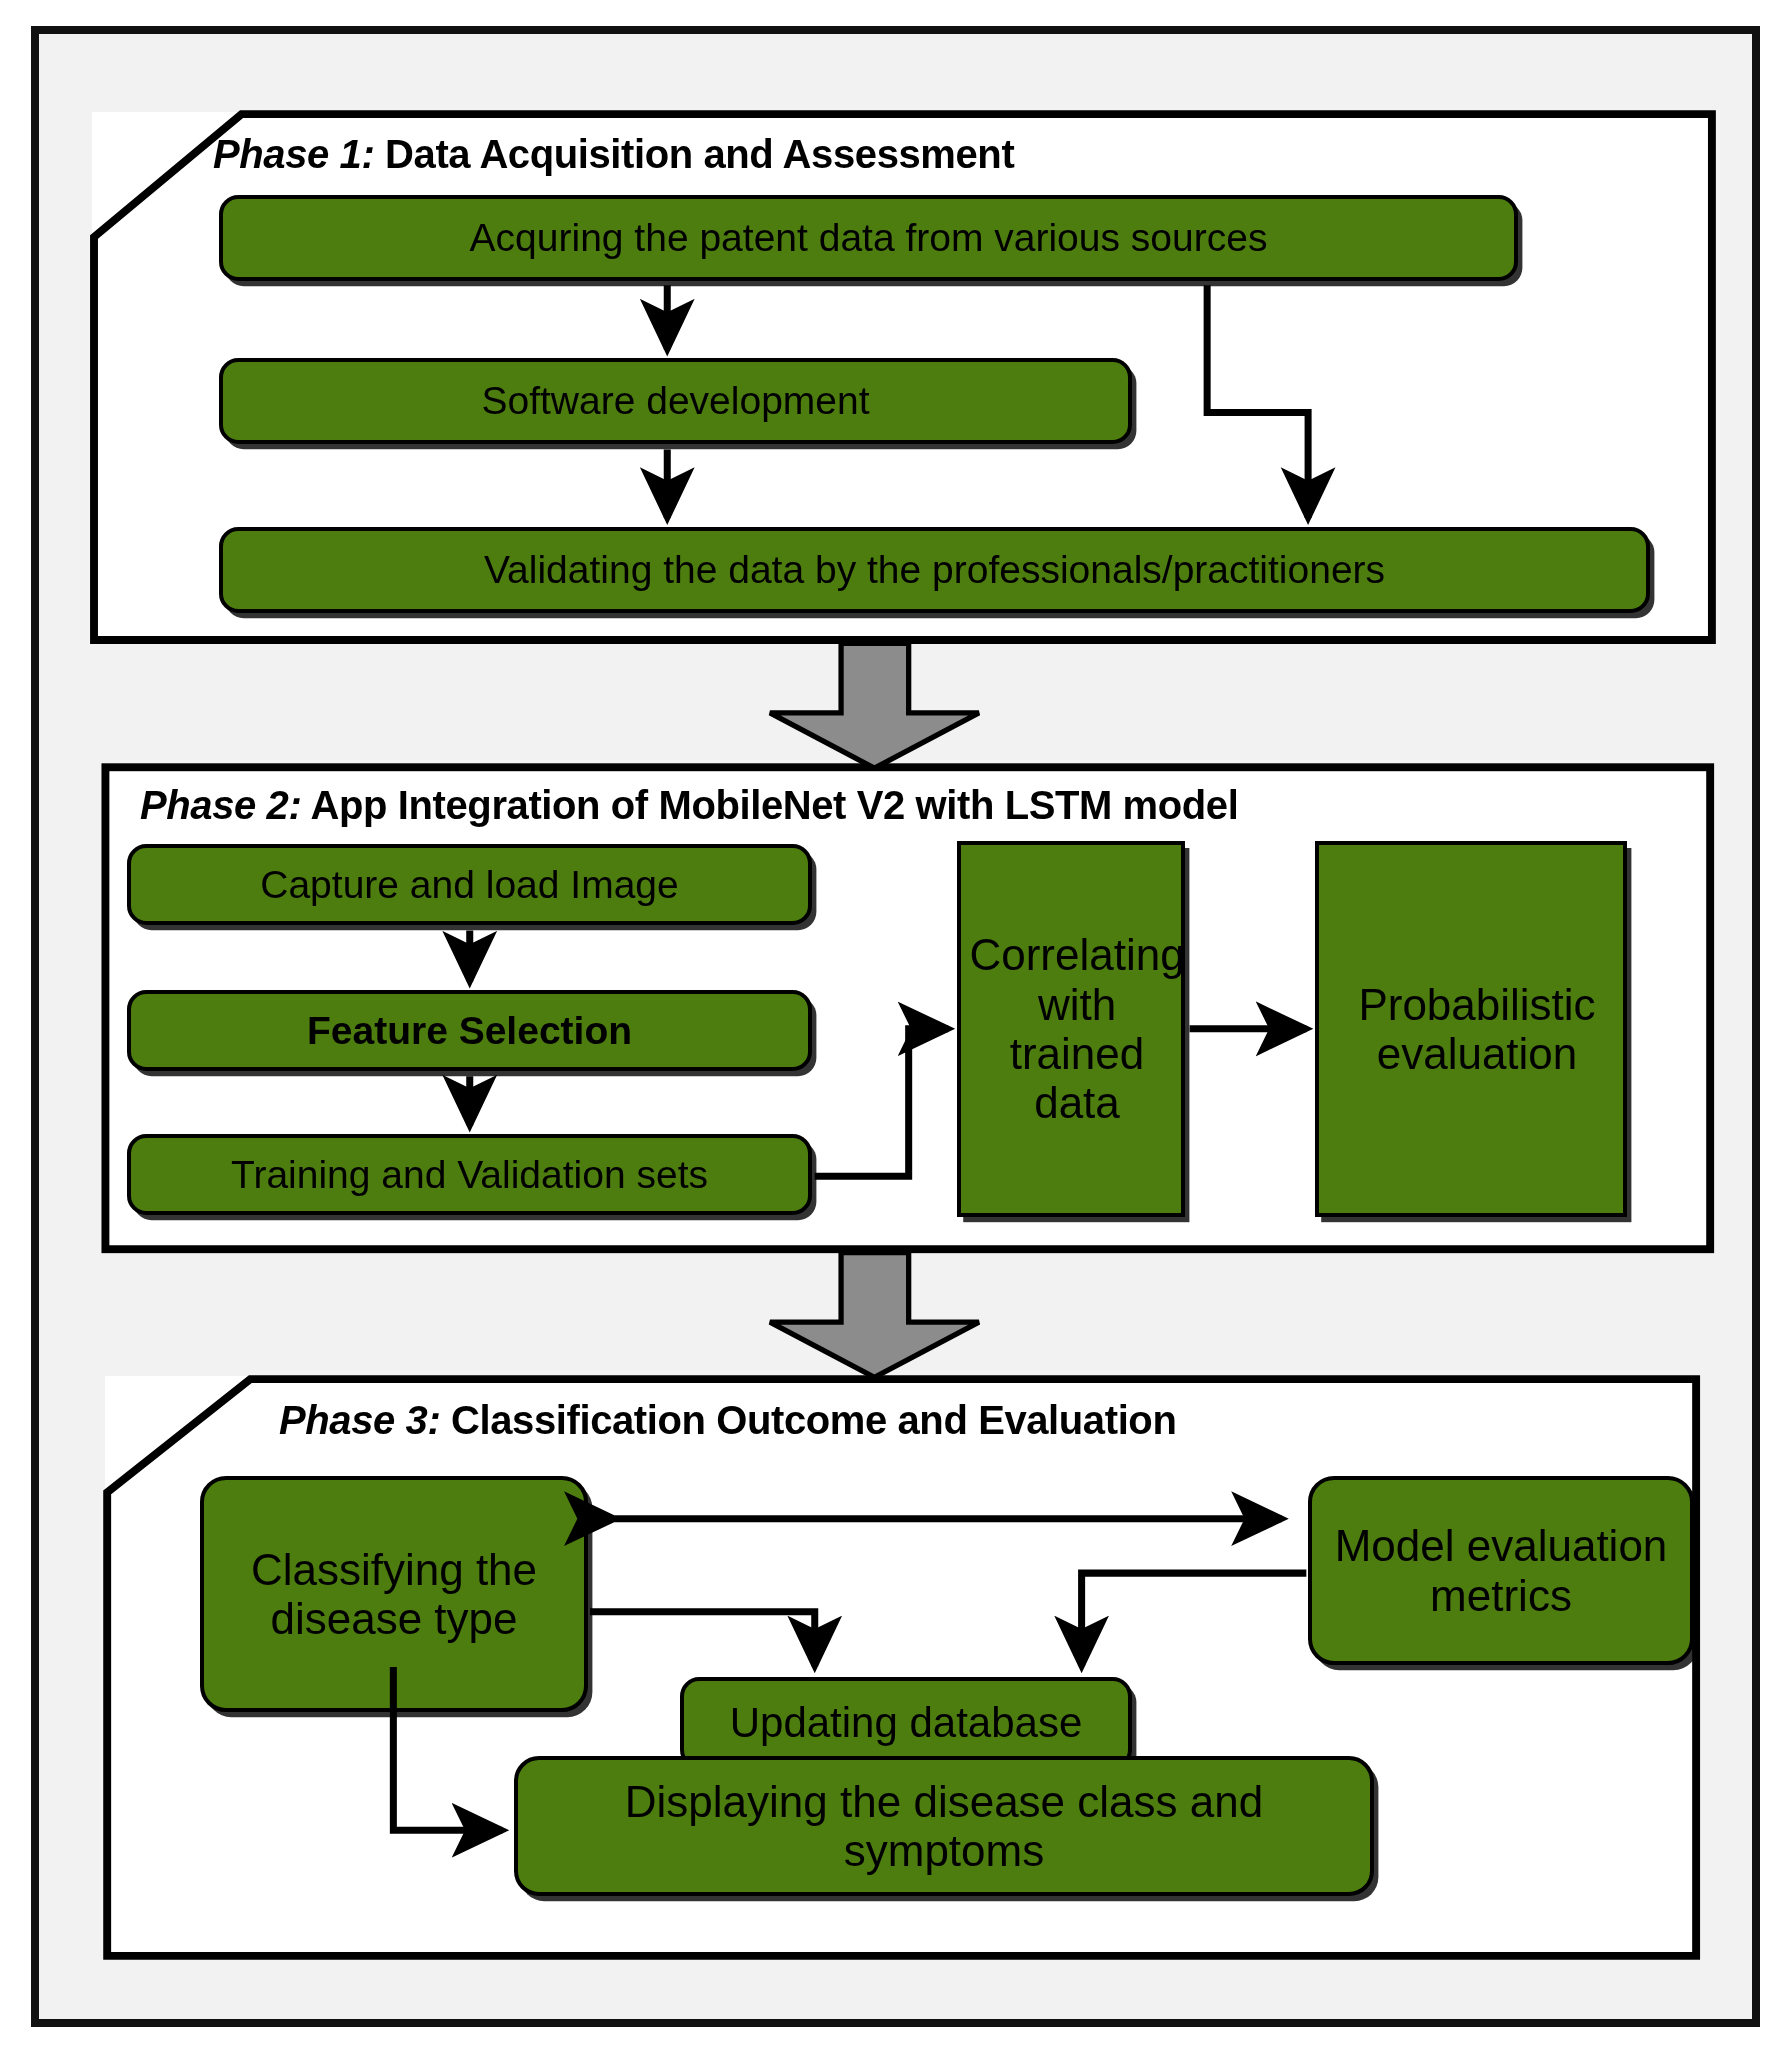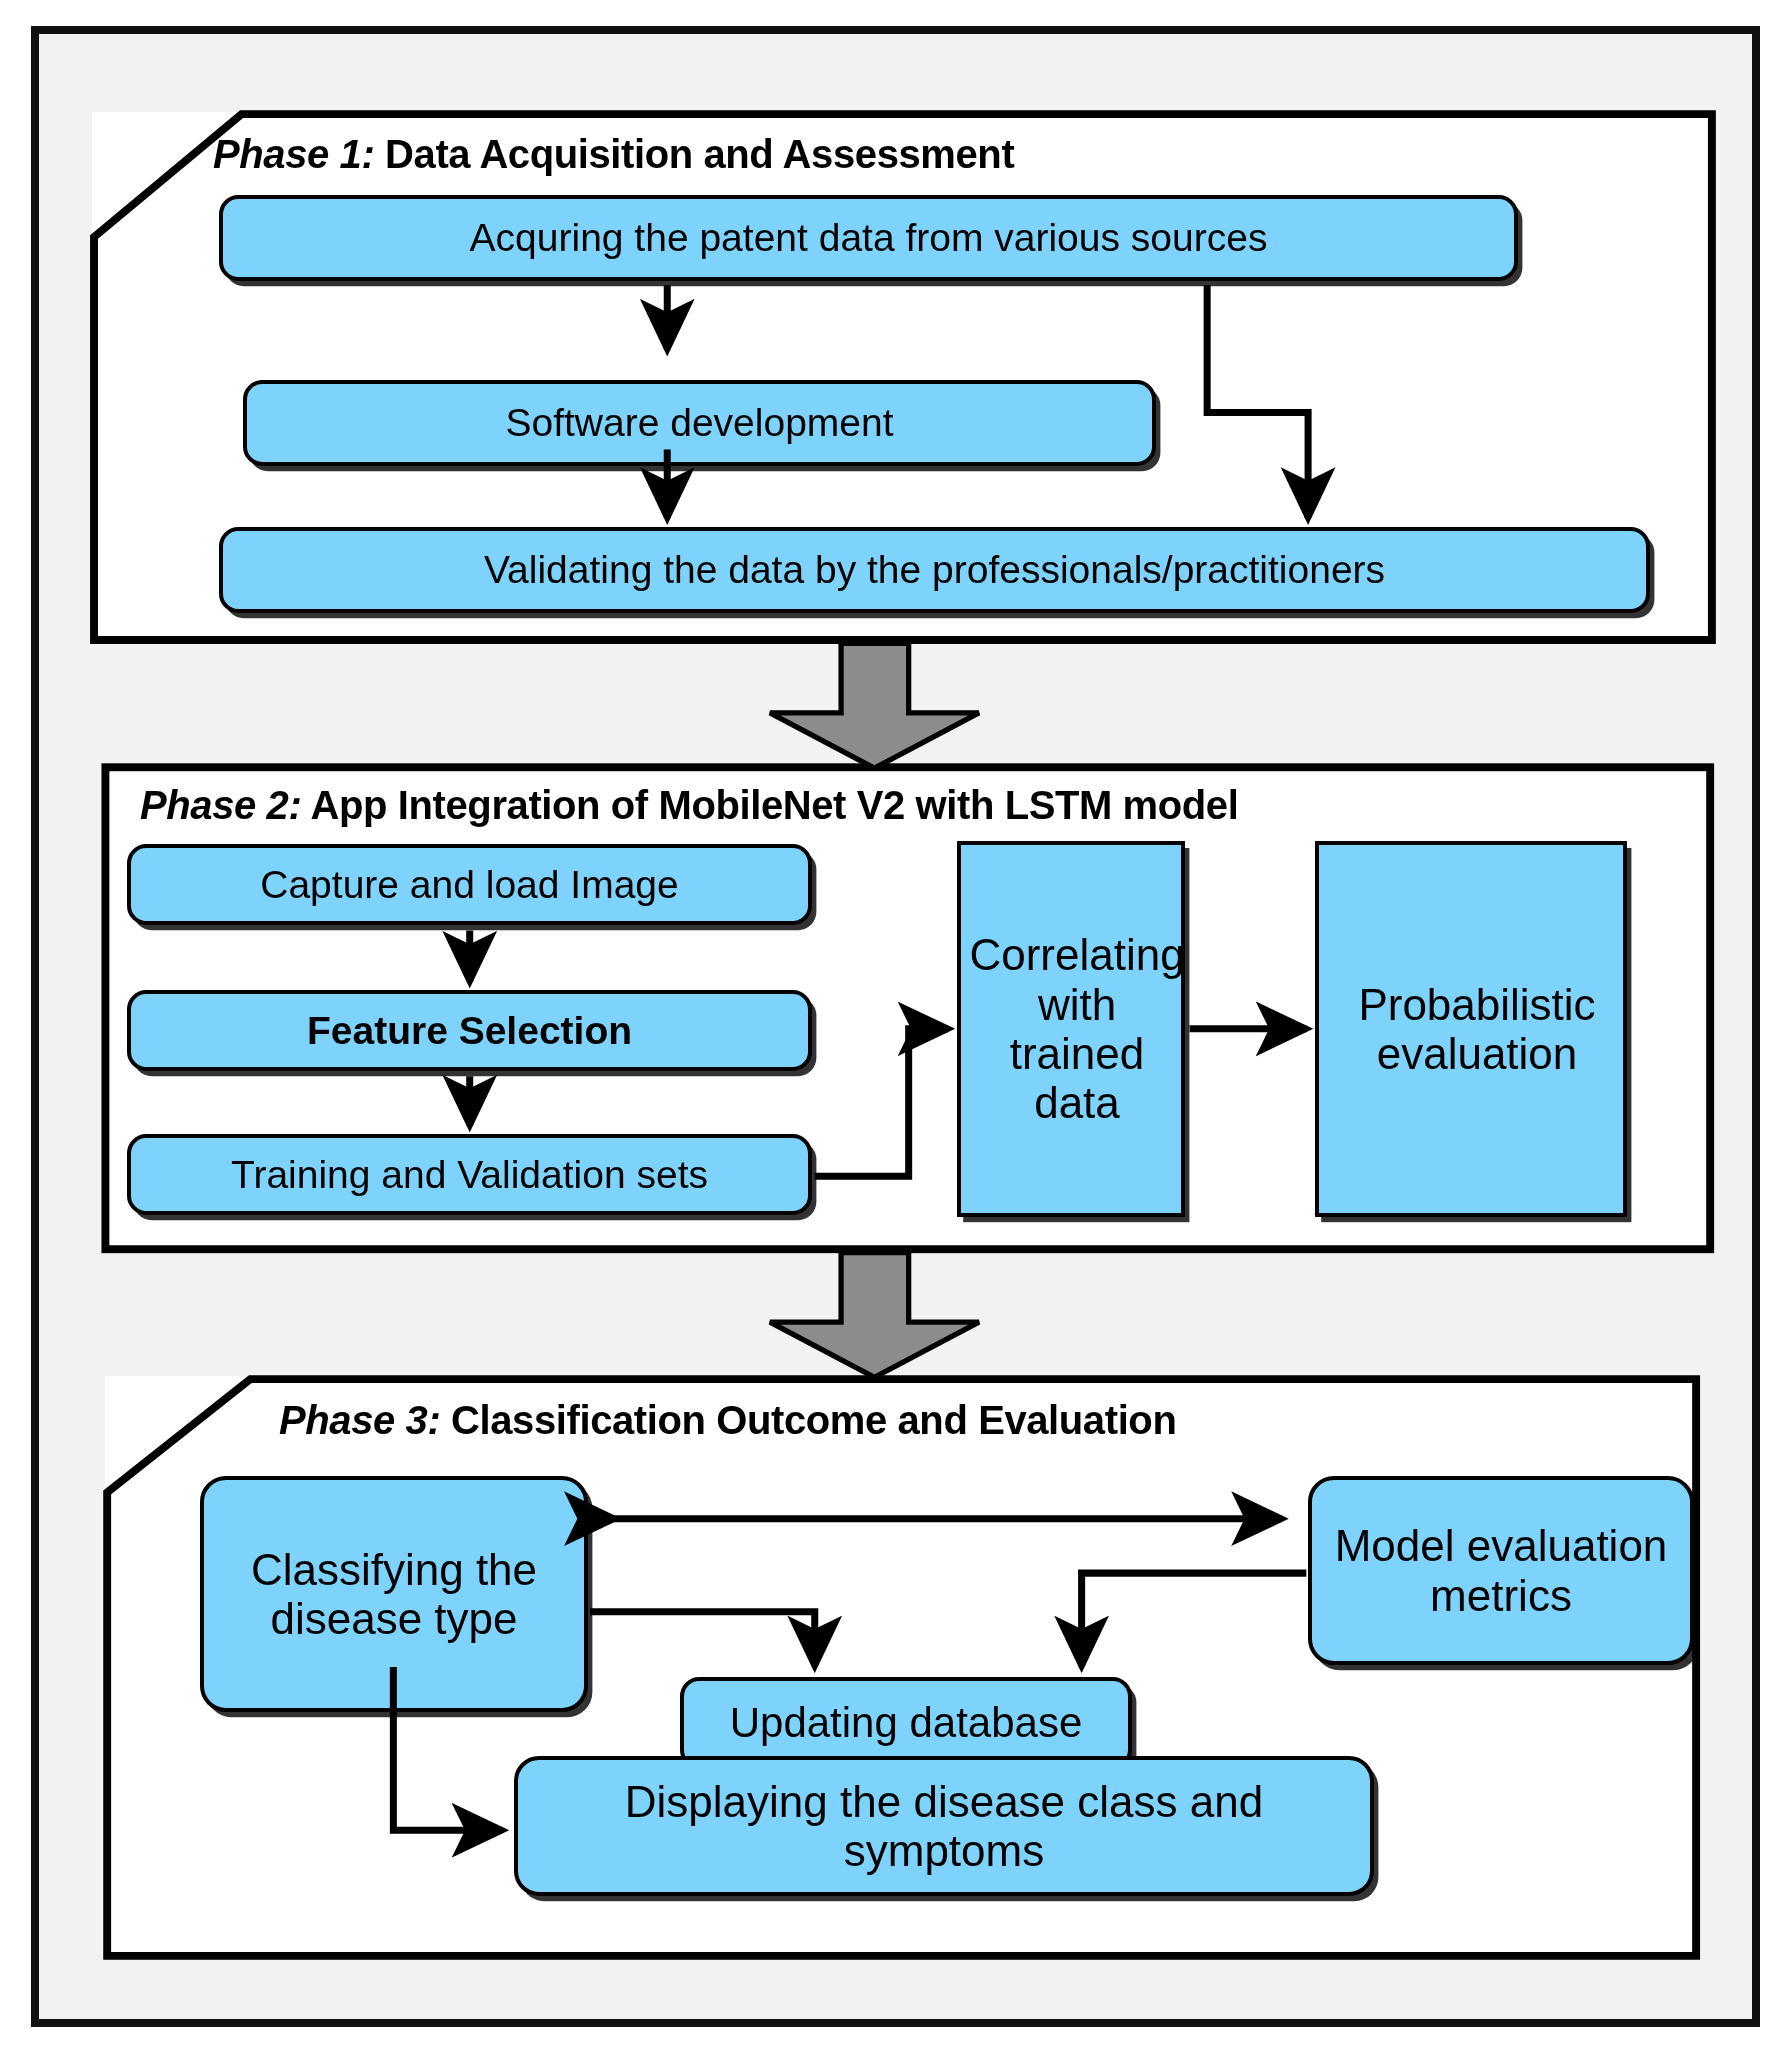--- a/index.html
+++ b/index.html
@@ -51,21 +51,21 @@
     letter-spacing: -0.4px;
   }
   .phase-title .ital {
     font-style: italic;
   }
 
   
   .node {
     position: absolute;
     box-sizing: border-box;
-    background: #7dd3fc;
+    background: #4d7c0f;
     border: 4.4px solid #000000;
     display: flex;
     align-items: center;
     justify-content: center;
     text-align: center;
     color: #000000;
     line-height: 1.12;
     box-shadow: 5.3px 6.1px 0 -0.9px rgba(0,0,0,0.80);
   }
   .node.rounded  { border-radius: 19.3px; }
@@ -83,21 +83,21 @@
   <div class="phase-box" style="left:92px; top:112px; width:1624px; height:528px;"></div>
 
   <div class="phase-title" style="left:213px; top:132px; font-size:40px;">
     <span class="ital">Phase 1:</span><span> Data Acquisition and Assessment</span>
   </div>
 
   <div class="node rounded" style="left:219px; top:195px; width:1299px; height:86px; font-size:39px;">
     <span class="label">Acquring the patent data from various sources</span>
   </div>
 
-  <div class="node rounded" style="left:219px; top:380px; width:913px; height:86px; font-size:39px;margin-left:24px;">
+  <div class="node rounded" style="left:219px; top:358px; width:913px; height:86px; font-size:39px;">
     <span class="label">Software development</span>
   </div>
 
   <div class="node rounded" style="left:219px; top:527px; width:1431px; height:86px; font-size:39px;">
     <span class="label">Validating the data by the professionals/practitioners</span>
   </div>
 
   <div class="phase-box" style="left:104px; top:765px; width:1608px; height:485px;"></div>
 
   <div class="phase-title" style="left:140px; top:783px; font-size:40px;">

